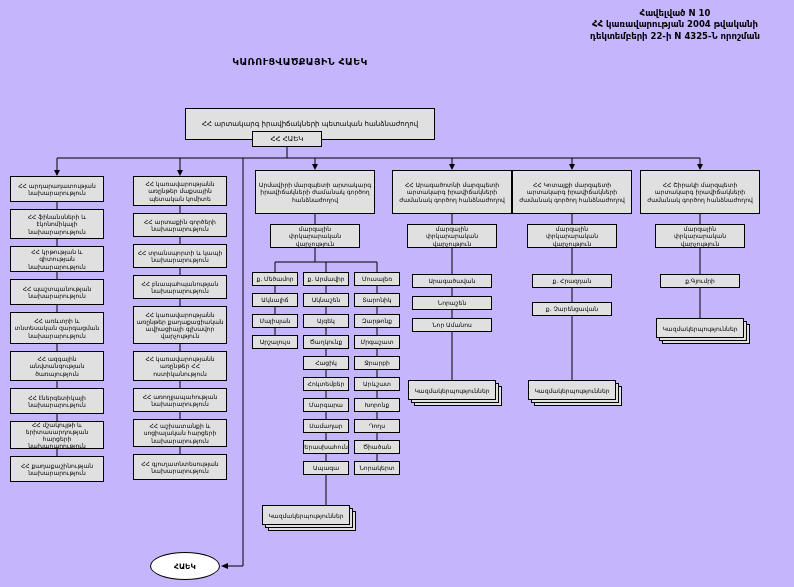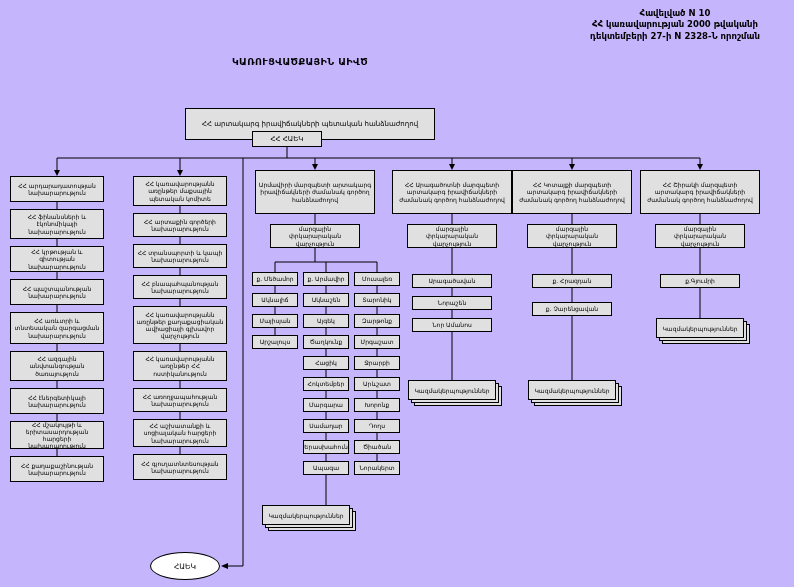--- a/index.html
+++ b/index.html
@@ -11,21 +11,21 @@
   .box{position:absolute;z-index:1;background:#e0e0e0;border:1px solid #000;box-sizing:border-box;
        display:flex;align-items:center;justify-content:center;text-align:center;
        font-size:6px;line-height:1.18;padding:1px 2px;overflow:hidden;}
   .hdr{font-size:6px;}
   .sm{font-size:6px;padding:0 1px;}
   .annotation{position:absolute;left:555px;top:8px;width:240px;text-align:center;
               font-size:8.5px;font-weight:bold;line-height:1.35;z-index:1;}
   .title{position:absolute;left:55px;top:55px;width:490px;text-align:center;
          font-size:9.5px;font-weight:bold;line-height:1.45;letter-spacing:.4px;z-index:1;}
   .ellipse{position:absolute;z-index:1;background:#fff;border:1px solid #000;border-radius:50%;
-           display:flex;align-items:center;justify-content:center;font-size:7.5px;box-sizing:border-box;}
+           display:flex;align-items:center;justify-content:center;font-size:7.5px;box-sizing:border-box;font-weight:bold;}
   .stack{position:absolute;z-index:1;}
   .stack .layer{position:absolute;left:0;top:0;width:100%;height:100%;background:#e0e0e0;
                 border:1px solid #000;box-sizing:border-box;display:flex;align-items:center;
                 justify-content:center;text-align:center;font-size:6px;}
   .stack .l2{transform:translate(6px,6px);}
   .stack .l1{transform:translate(3px,3px);}
 </style>
 </head>
 <body>
 
@@ -79,26 +79,26 @@
     <line x1="700" y1="248" x2="700" y2="274"></line>
     <line x1="700" y1="288" x2="700" y2="318"></line>
 
     <line x1="243" y1="158" x2="243" y2="566"></line>
     <line x1="243" y1="566" x2="228" y2="566"></line>
     <polygon points="228,563 228,569 221,566"></polygon>
   </svg>
 
   <div class="annotation">
     <div>Հավելված N 10</div>
-    <div>ՀՀ կառավարության 2000 թվականի</div>
-    <div>դեկտեմբերի 27-ի N 2328-Ն որոշման</div>
+    <div>ՀՀ կառավարության 2004 թվականի</div>
+    <div>դեկտեմբերի 22-ի N 4325-Ն որոշման</div>
   </div>
 
   <div class="title">
-    <div>ԿԱՌՈՒՑՎԱԾՔԱՅԻՆ ԱԻՎԾ</div>
+    <div>ԿԱՌՈՒՑՎԱԾՔԱՅԻՆ ՀԱԵԿ</div>
   </div>
 
   <div class="box" style="left:185px;top:108px;width:250px;height:32px;font-size:7px">ՀՀ արտակարգ իրավիճակների պետական հանձնաժողով</div>
   <div class="box" style="left:252px;top:131px;width:70px;height:16px;font-size:7px">ՀՀ ՀԱԵԿ</div>
 
   <div class="box" style="left:10px;top:176px;width:94px;height:26px">ՀՀ արդարադատության նախարարություն</div>
   <div class="box" style="left:10px;top:209px;width:94px;height:30px">ՀՀ ֆինանսների և էկոնոմիկայի նախարարություն</div>
   <div class="box" style="left:10px;top:246px;width:94px;height:26px">ՀՀ կրթության և գիտության նախարարություն</div>
   <div class="box" style="left:10px;top:279px;width:94px;height:26px">ՀՀ պաշտպանության նախարարություն</div>
   <div class="box" style="left:10px;top:312px;width:94px;height:32px">ՀՀ առևտրի և տնտեսական զարգացման նախարարություն</div>

